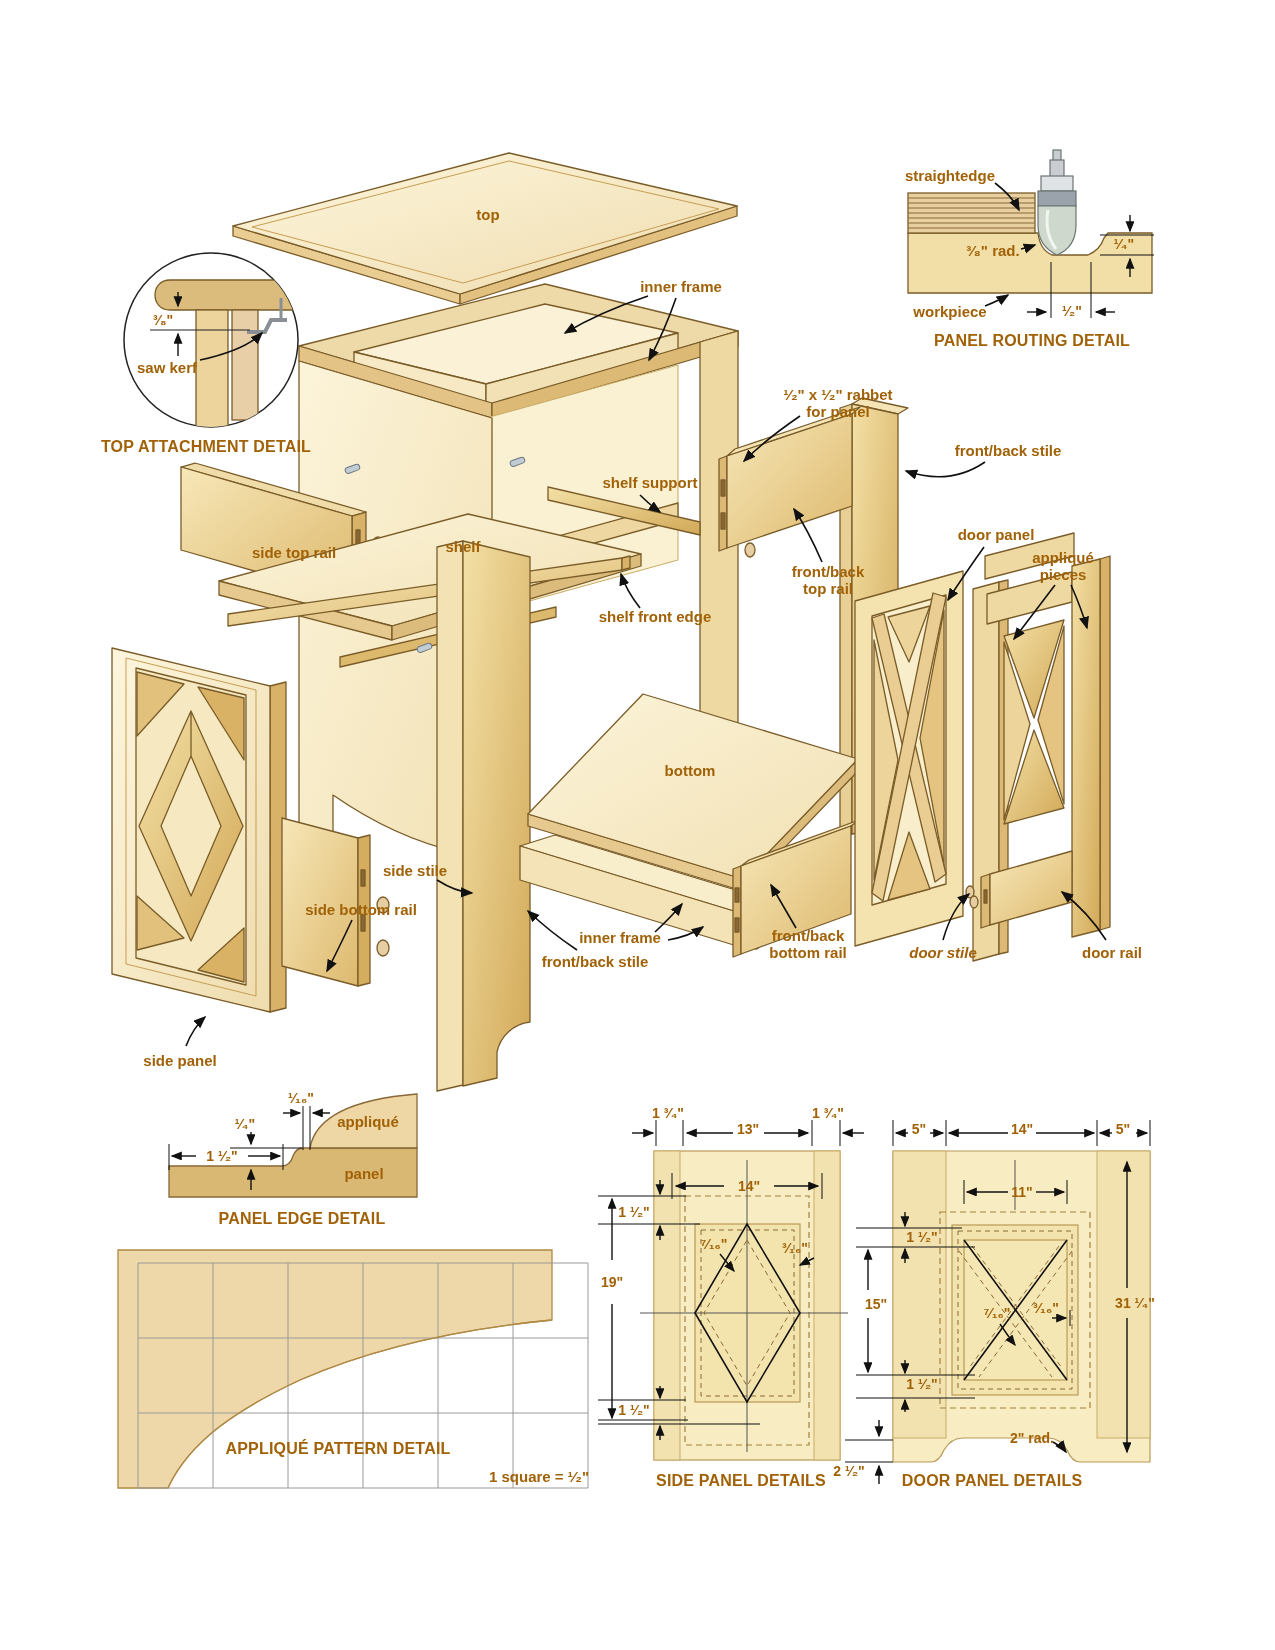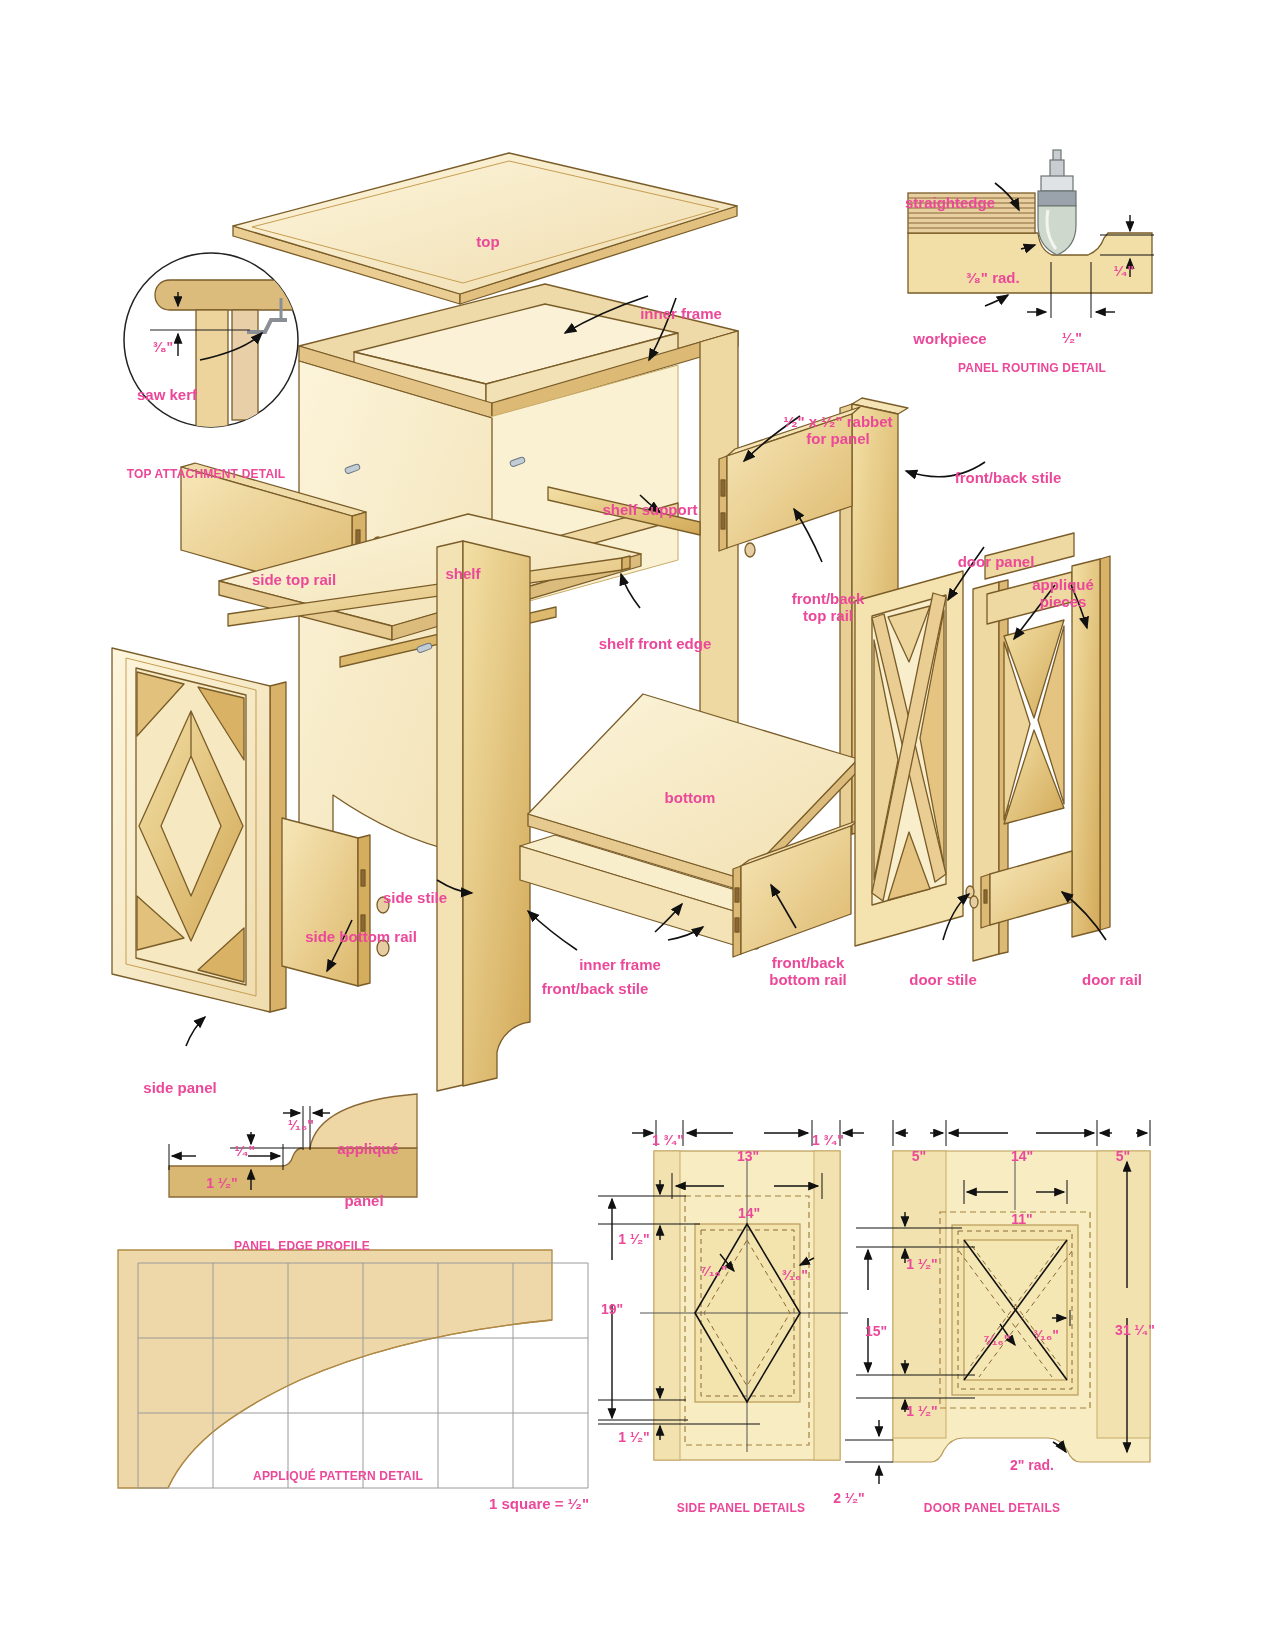--- a/index.html
+++ b/index.html
@@ -1,24 +1,24 @@
 <!DOCTYPE html>
 <html><head>
 <meta charset="utf-8">
 <style>
   html,body{margin:0;padding:0;background:#fff;}
   body{font-family:"Liberation Sans", sans-serif;}
   .page{position:relative;width:1275px;height:1650px;background:#ffffff;overflow:hidden;}
   svg{position:absolute;left:0;top:0;}
   #annotations{position:absolute;left:0;top:0;width:100%;height:100%;}
-  .ann{position:absolute;transform:translate(-50%,-50%);text-align:center;color:#ec4899;
-       font-weight:700;white-space:pre-line;pointer-events:none;margin-top:27px;}
+  .ann{position:absolute;transform:translate(-50%,-50%);text-align:center;color:#a16207;
+       font-weight:700;white-space:pre-line;pointer-events:none;}
   .callout{font-size:15px;line-height:1.12;}
   .dim{font-size:14px;line-height:1.05;}
-  .caption{font-size:12px;letter-spacing:.2px;}
+  .caption{font-size:16px;letter-spacing:.2px;}
   .note{font-size:15px;}
 </style>
 </head>
 <body>
 
 <div class="page">
 
 <svg width="1275" height="1650" viewBox="0 0 1275 1650">
   <defs>
     <linearGradient id="gLight" x1="0" y1="0" x2="1" y2="1">
@@ -417,39 +417,39 @@
       <div class="ann callout" style="left: 463px; top: 547px; text-align: right;">shelf</div>
       <div class="ann callout" style="left: 655px; top: 617px;">shelf front edge</div>
       <div class="ann callout" style="left: 828px; top: 581px;">front/back
 top rail</div>
       <div class="ann callout" style="left: 686px; top: 771px; padding-left: 8px;">bottom</div>
       <div class="ann callout" style="left: 415px; top: 871px;">side stile</div>
       <div class="ann callout" style="left: 361px; top: 910px;">side bottom rail</div>
       <div class="ann callout" style="left: 620px; top: 938px;">inner frame</div>
       <div class="ann callout" style="left: 808px; top: 945px;">front/back
 bottom rail</div>
-      <div class="ann callout" style="left: 943px; top: 953px;">door stile</div>
+      <div class="ann callout" style="left: 943px; top: 953px; font-style: italic;">door stile</div>
       <div class="ann callout" style="left: 1112px; top: 953px;">door rail</div>
       <div class="ann callout" style="left: 180px; top: 1061px;">side panel</div>
       <div class="ann callout" style="left: 595px; top: 962px;">front/back stile</div>
       <div class="ann dim" style="left: 163px; top: 320px;">³⁄₈"</div>
       <div class="ann callout" style="left: 167px; top: 368px;">saw kerf</div>
       <div class="ann caption" style="left: 206px; top: 447px;">TOP ATTACHMENT DETAIL</div>
       <div class="ann callout" style="left: 950px; top: 176px;">straightedge</div>
       <div class="ann callout" style="left: 993px; top: 251px;">³⁄₈" rad.</div>
       <div class="ann dim" style="left: 1124px; top: 244px;">¹⁄₄"</div>
       <div class="ann callout" style="left: 950px; top: 312px;">workpiece</div>
       <div class="ann dim" style="left: 1072px; top: 311px;">¹⁄₂"</div>
       <div class="ann caption" style="left: 1032px; top: 341px;">PANEL ROUTING DETAIL</div>
       <div class="ann dim" style="left: 301px; top: 1098px;">¹⁄₁₆"</div>
       <div class="ann dim" style="left: 245px; top: 1124px;">¹⁄₄"</div>
       <div class="ann dim" style="left: 222px; top: 1156px;">1 ¹⁄₂"</div>
       <div class="ann callout" style="left: 368px; top: 1122px;">appliqué</div>
       <div class="ann callout" style="left: 364px; top: 1174px;">panel</div>
-      <div class="ann caption" style="left: 302px; top: 1219px;">PANEL EDGE PROFILE</div>
+      <div class="ann caption" style="left: 302px; top: 1219px;">PANEL EDGE DETAIL</div>
       <div class="ann caption" style="left: 338px; top: 1449px;">APPLIQUÉ PATTERN DETAIL</div>
       <div class="ann note" style="left: 539px; top: 1476px;">1 square = ¹⁄₂"</div>
       <div class="ann dim" style="left: 668px; top: 1113px;">1 ³⁄₄"</div>
       <div class="ann dim" style="left: 748px; top: 1129px;">13"</div>
       <div class="ann dim" style="left: 828px; top: 1113px;">1 ³⁄₄"</div>
       <div class="ann dim" style="left: 749px; top: 1186px;">14"</div>
       <div class="ann dim" style="left: 634px; top: 1212px;">1 ¹⁄₂"</div>
       <div class="ann dim" style="left: 612px; top: 1282px;">19"</div>
       <div class="ann dim" style="left: 714px; top: 1244px;">⁷⁄₁₆"</div>
       <div class="ann dim" style="left: 795px; top: 1248px;">³⁄₁₆"</div>

